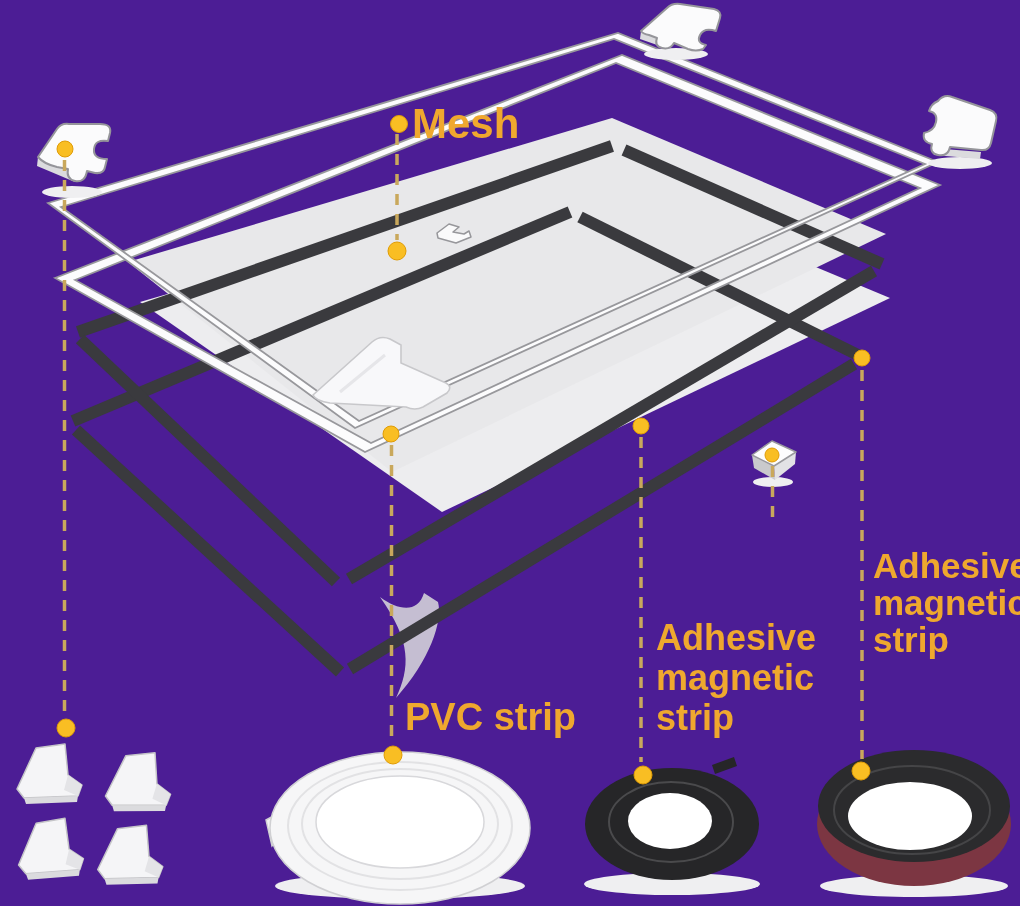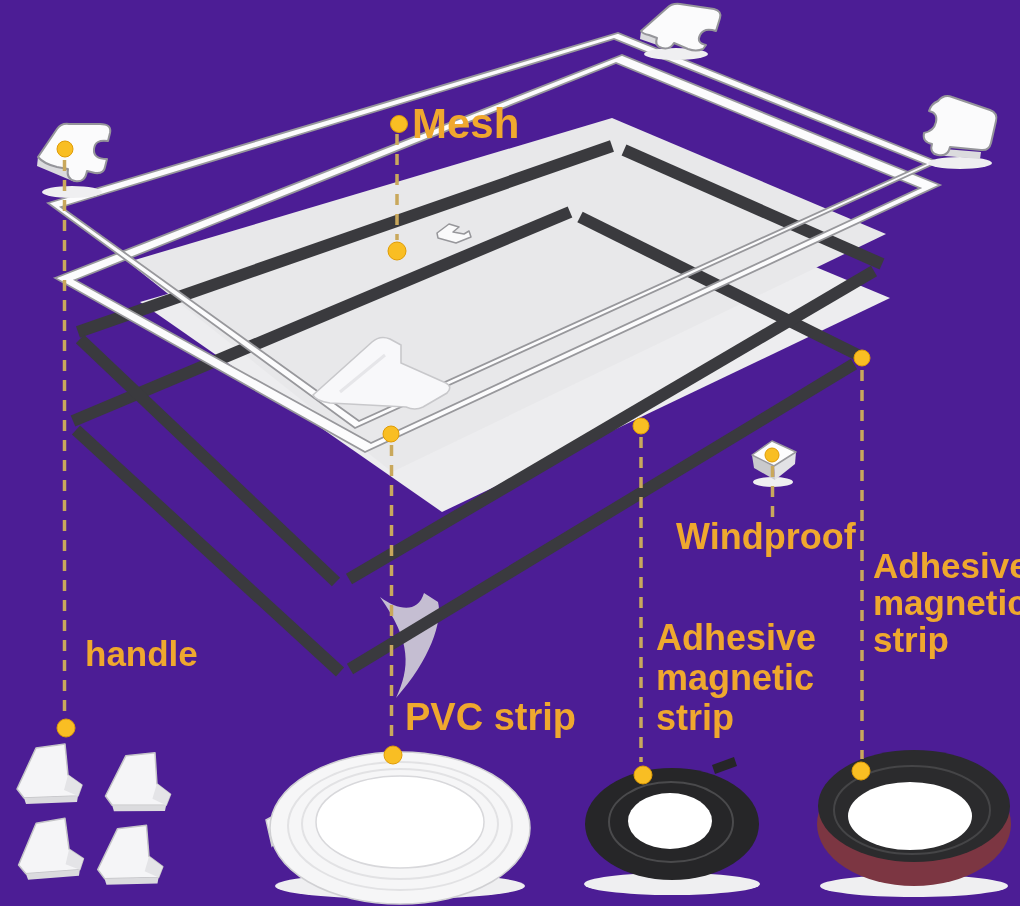--- a/index.html
+++ b/index.html
@@ -153,29 +153,27 @@
     <circle class="dot" cx="862" cy="358" r="8"></circle>
     <circle class="dot" cx="861" cy="771" r="9"></circle>
   </g>
 </svg>
 
 <div class="label lbl-mesh">
   <span>Mesh</span>
 </div>
 
 <div class="label lbl-corner">
-  <span>handle</span>
 </div>
 
 <div class="label lbl-pvc">
   <span>PVC strip</span>
 </div>
 
 <div class="label lbl-wind">
-  <span>Windproof</span>
 </div>
 
 <div class="label lbl-groove">
   <span>Adhesive</span>
   <span>magnetic</span>
   <span>strip</span>
 </div>
 
 <div class="label lbl-adh">
   <span>Adhesive</span>

